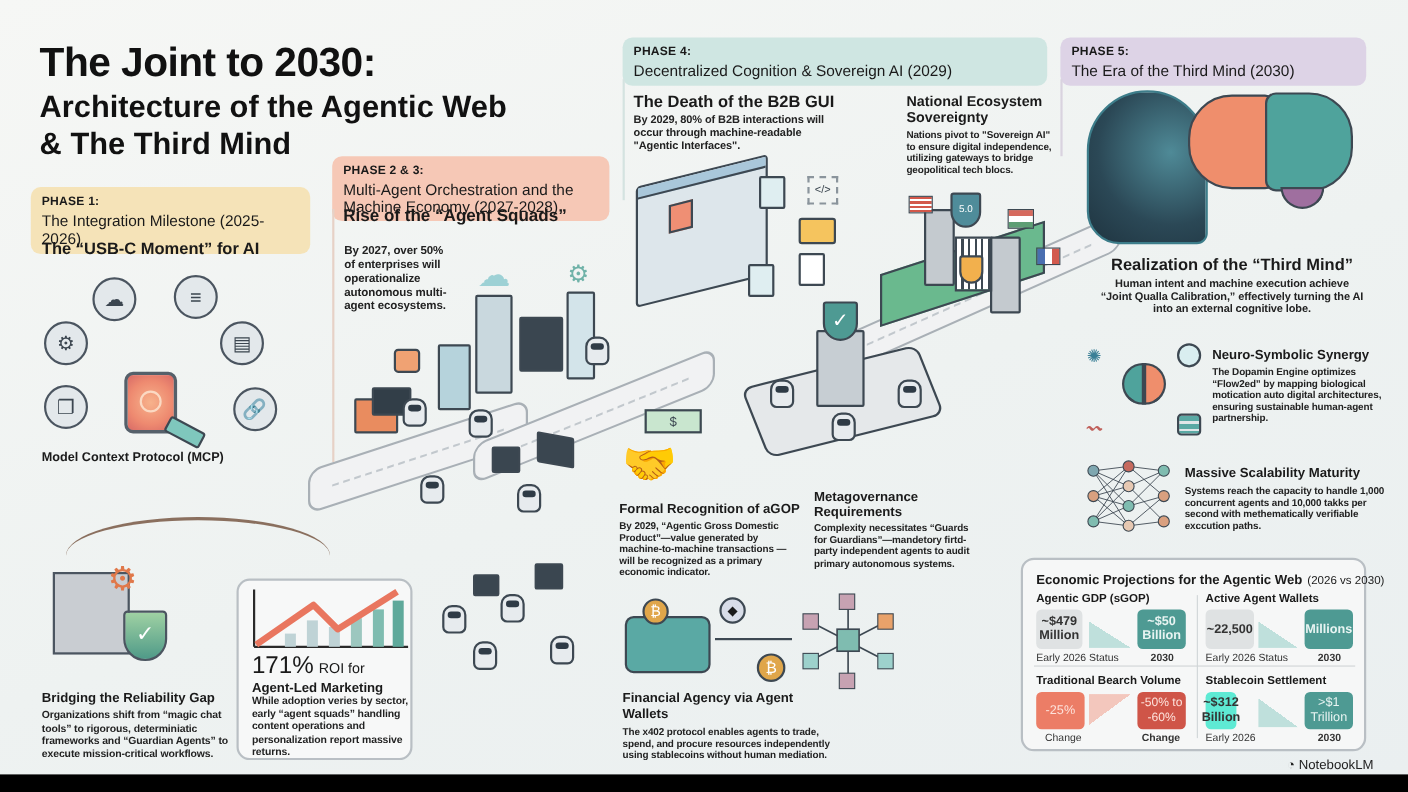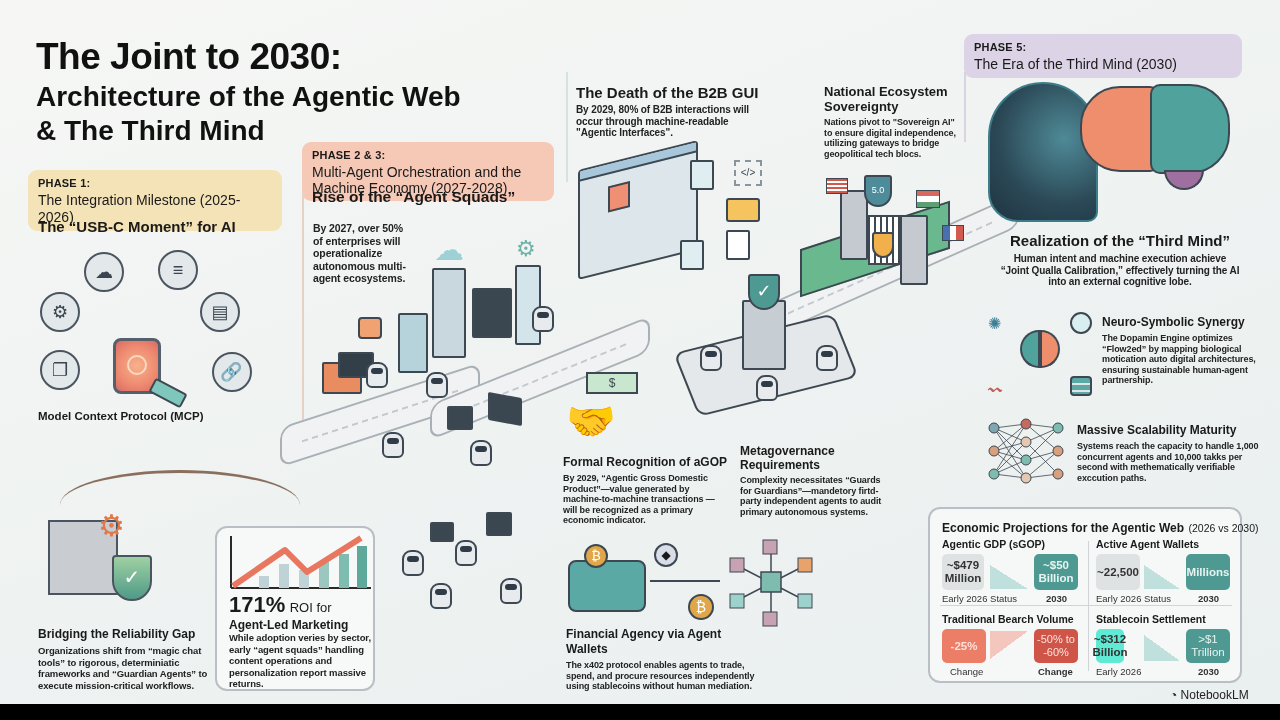--- a/index.html
+++ b/index.html
@@ -110,27 +110,31 @@
       <line x1="8" y1="56" x2="148" y2="56" stroke="#2a2a2a" stroke-width="2"></line>
       <rect x="36" y="44" width="10" height="12" fill="#bfd3d6"></rect>
       <rect x="56" y="32" width="10" height="24" fill="#bfd3d6"></rect>
       <rect x="76" y="38" width="10" height="18" fill="#bfd3d6"></rect>
       <rect x="96" y="30" width="10" height="26" fill="#9cc7bf"></rect>
       <rect x="116" y="22" width="10" height="34" fill="#7fbcb0"></rect>
       <rect x="134" y="14" width="10" height="42" fill="#5fa99b"></rect>
       <polyline points="10,54 62,18 84,40 138,6" fill="none" stroke="#e9765f" stroke-width="6" stroke-linejoin="round"></polyline>
     </svg>
     <div class="abs" style="left:12px;top:64px;white-space:nowrap">
-      <span style="font-size:22px;font-weight:700">171%</span>
+      <span style="font-size:22px;font-weight:400">171%</span>
       <span style="font-size:13px;font-weight:400">ROI for</span>
     </div>
     <div class="abs h-mid" style="left:12px;top:90px;font-size:12px">Agent-Led Marketing</div>
     <div class="abs body" style="left:12px;top:104px;width:146px;font-size:9.5px">While adoption veries by sector, early “agent squads” handling content operations and personalization report massive returns.</div>
   </div>
 
+  <div class="abs phase" style="left:566px;top:34px;width:386px;background:#cfe6e2">
+    <span class="lbl">PHASE 4:</span>
+    <span class="nm">Decentralized Cognition &amp; Sovereign AI (2029)</span>
+  </div>
   <div class="abs" style="left:566px;top:72px;width:2px;height:110px;background:#d4e3e0"></div>
   <div class="abs" style="left:576px;top:84px;width:190px">
     <div class="h-big" style="font-size:15px">The Death of the B2B GUI</div>
     <div class="body" style="font-size:10px;margin-top:2px">By 2029, 80% of B2B interactions will occur through machine-readable "Agentic Interfaces".</div>
   </div>
   <div class="abs" style="left:824px;top:84px;width:135px">
     <div class="h-mid" style="font-size:13px">National Ecosystem Sovereignty</div>
     <div class="body" style="font-size:9px;line-height:10.5px;margin-top:3px">Nations pivot to "Sovereign AI" to ensure digital independence, utilizing gateways to bridge geopolitical tech blocs.</div>
   </div>
 
@@ -281,21 +285,21 @@
     <div class="econ-lbl b" style="left:116px;top:84px">2030</div>
 
     <div class="econ-h" style="left:166px;top:29px">Active Agent Wallets</div>
     <div class="econ-box" style="left:166px;top:45px;width:44px;height:36px;background:#dfe2e3;color:#333">~22,500</div>
     <div class="abs" style="left:214px;top:56px;width:36px;height:24px;background:linear-gradient(to top right,#bfe0dc 50%,transparent 50%)"></div>
     <div class="econ-box" style="left:256px;top:45px;width:44px;height:36px;background:#4e9a93;color:#e8f4f2">Millions</div>
     <div class="econ-lbl" style="left:166px;top:84px">Early 2026 Status</div>
     <div class="econ-lbl b" style="left:268px;top:84px">2030</div>
 
     <div class="econ-h" style="left:12px;top:104px">Traditional Bearch Volume</div>
-    <div class="econ-box" style="left:12px;top:120px;width:44px;height:34px;background:#ec7d66;color:#fde2db;font-weight:700">-25%</div>
+    <div class="econ-box" style="left:12px;top:120px;width:44px;height:34px;background:#ec7d66;color:#fde2db;font-weight:400">-25%</div>
     <div class="abs" style="left:60px;top:122px;width:38px;height:28px;background:linear-gradient(to bottom right,#f3c7bd 50%,transparent 50%)"></div>
     <div class="econ-box" style="left:104px;top:120px;width:44px;height:34px;background:#cf5548;color:#fde2db;font-weight:400;font-size:11px">-50% to -60%</div>
     <div class="econ-lbl" style="left:20px;top:157px">Change</div>
     <div class="econ-lbl b" style="left:108px;top:157px">Change</div>
 
     <div class="econ-h" style="left:166px;top:104px">Stablecoin Settlement</div>
     <div class="econ-box" style="left:166px;top:120px;width:28px;height:34px;background:#5eead4;color:#333">~$312 Billion</div>
     <div class="abs" style="left:214px;top:126px;width:36px;height:26px;background:linear-gradient(to top right,#bfe0dc 50%,transparent 50%)"></div>
     <div class="econ-box" style="left:256px;top:120px;width:44px;height:34px;background:#4e9a93;color:#e8f4f2;font-weight:400">&gt;$1 Trillion</div>
     <div class="econ-lbl" style="left:166px;top:157px">Early 2026</div>

